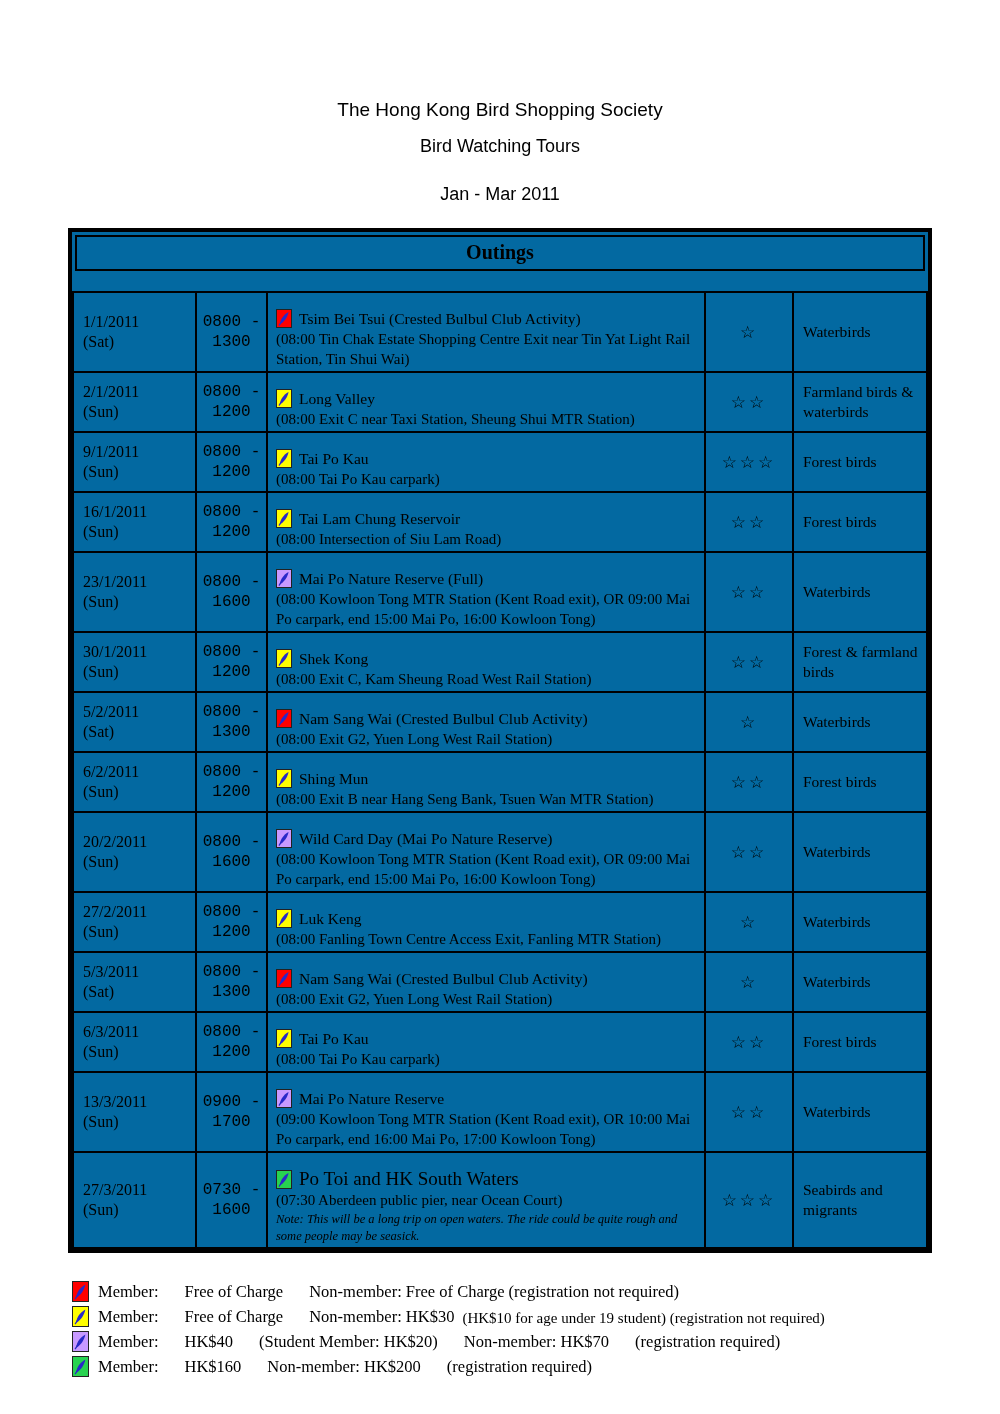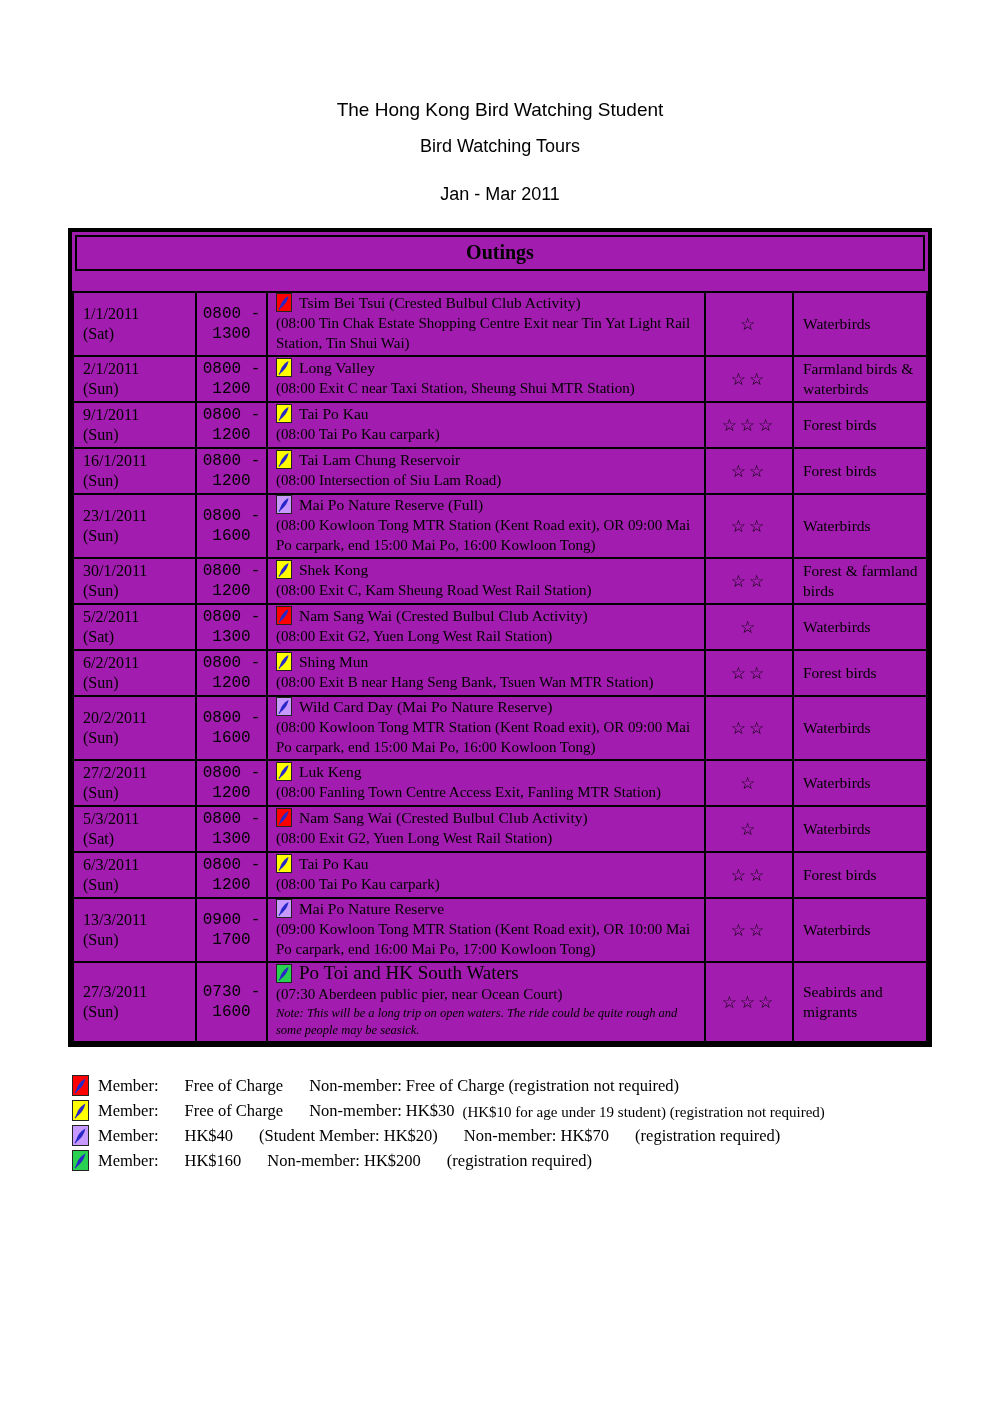--- a/index.html
+++ b/index.html
@@ -11,36 +11,36 @@
     overflow: hidden;
     position: relative;
   }
   
   .titles { text-align: center; font-family: "Liberation Sans", sans-serif; }
   .title1 { padding-top: 99px; font-size: 19px; }
   .title2 { margin-top: 15px; font-size: 18px; }
   .period { margin-top: 27px; font-size: 18px; }
 
   
-  .table-wrap { margin: 23px 68px 0 68px; border: 4px solid #000; background: #a21caf; }
+  .table-wrap { margin: 23px 68px 0 68px; border: 4px solid #000; background: #0369a1; }
   .outings-header {
     margin: 3px; border: 2px solid #000;
     text-align: center; font-weight: bold; font-size: 20px;
     padding: 4px 0 5px 0;
   }
   table.outings { width: calc(100% - 0px); border-collapse: collapse; table-layout: fixed; margin-top: 20px; }
   td {
     border: 2px solid #000;
     vertical-align: middle;
     font-size: 15.5px;
     padding: 2px 5px;
   }
   .c-date { padding-left: 9px; font-size: 16px; line-height: 20px; }
   .c-time { text-align: center; font-size: 16px; line-height: 20px; font-family: Liberation Mono, monospace; }
-  .c-desc { padding: 0 6px 2px 8px; line-height: 20px; font-size: 15px; border-radius: 10px; }
+  .c-desc { padding: 16px 6px 2px 8px; line-height: 20px; font-size: 15px; border-radius: 10px; }
   .c-stars { text-align: center; font-size: 17px; letter-spacing: 3px; font-family: "DejaVu Sans", sans-serif; }
   .c-type { padding-left: 9px; line-height: 20px; font-size: 15.5px; }
   .desc-title { font-size: 15.5px; }
   .desc-title.big { font-size: 19px; }
   .fee-icon {
     display: inline-block; width: 16px; height: 19px;
     border: 1px solid #222; margin-right: 7px; vertical-align: -4px;
   }
   .fee-icon svg { display: block; width: 100%; height: 100%; }
   .note { font-style: italic; font-size: 12.5px; line-height: 17px; margin-top: 1px; }
@@ -49,21 +49,21 @@
   .legend { margin: 26px 0 0 72px; font-size: 16.5px; }
   .legend-line { display: flex; align-items: flex-end; margin-bottom: 2px; min-height: 23px; }
   .legend-line .fee-icon { width: 17px; height: 21px; margin-right: 9px; vertical-align: middle; }
   .seg { margin-right: 26px; white-space: nowrap; }
   .seg.small { margin-left: -18px; font-size: 15px; }
 </style>
 </head>
 <body>
 
 <div class="titles">
-  <div class="title1">The Hong Kong Bird Watching Student</div>
+  <div class="title1">The Hong Kong Bird Shopping Society</div>
   <div class="title2">Bird Watching Tours</div>
   <div class="period">Jan - Mar 2011</div>
 </div>
 
 <div class="table-wrap">
   <div class="outings-header">Outings</div>
   <table class="outings">
     <colgroup>
       <col style="width:123px">
         <col style="width:71px">

